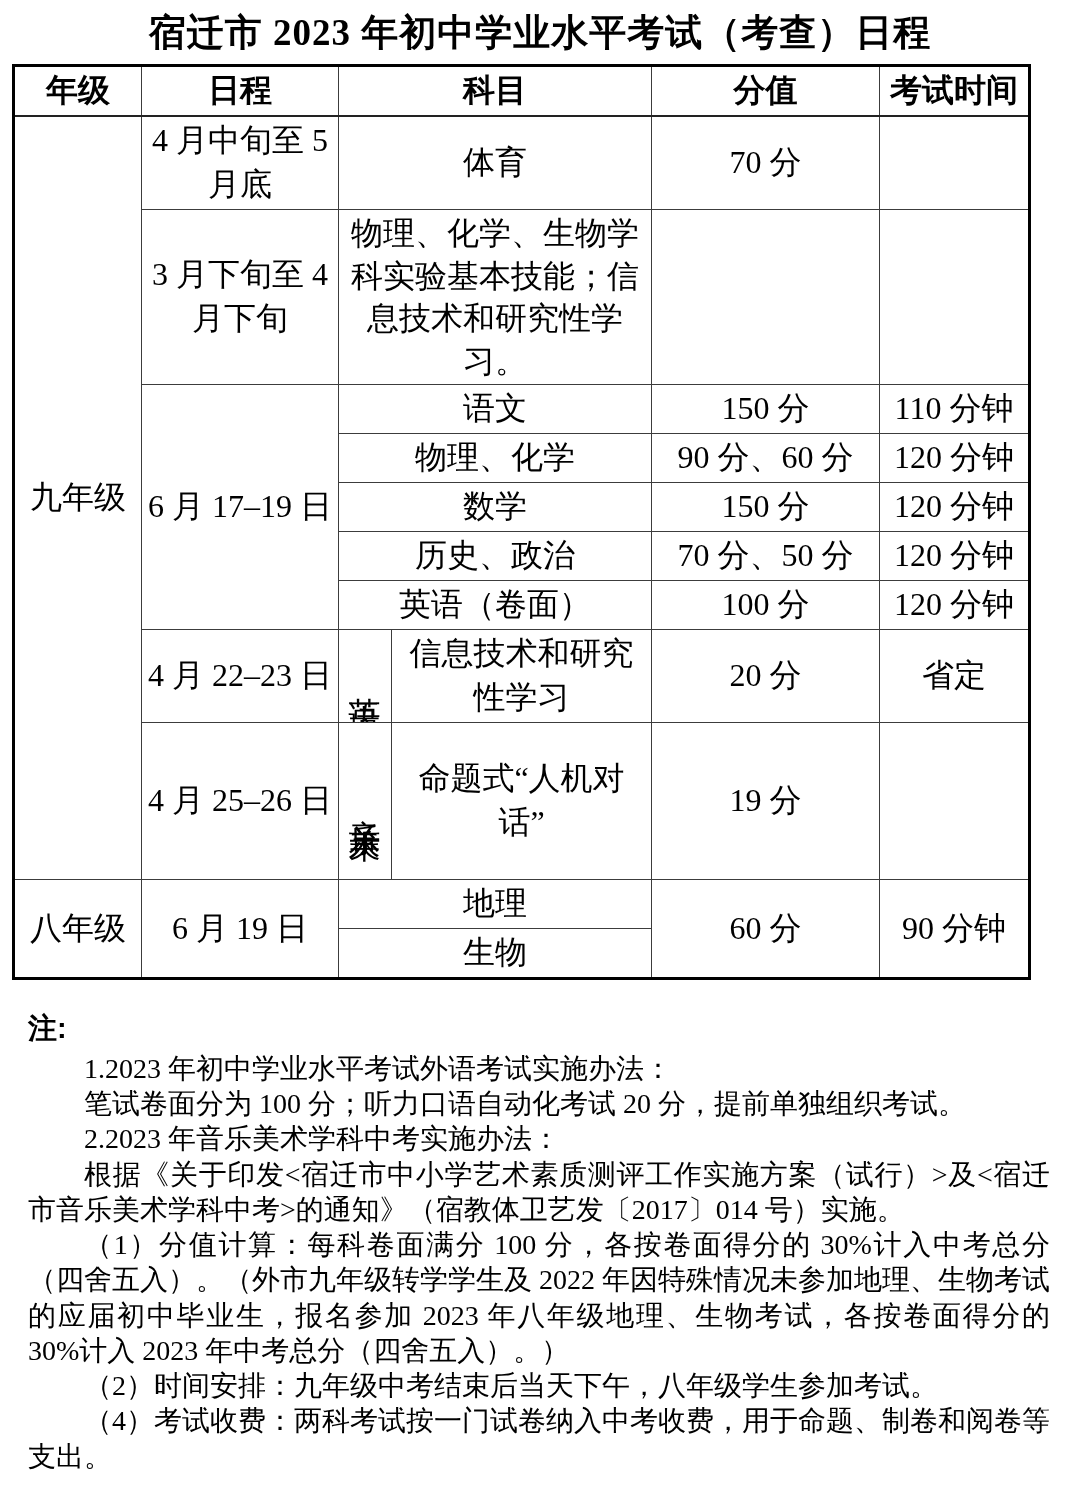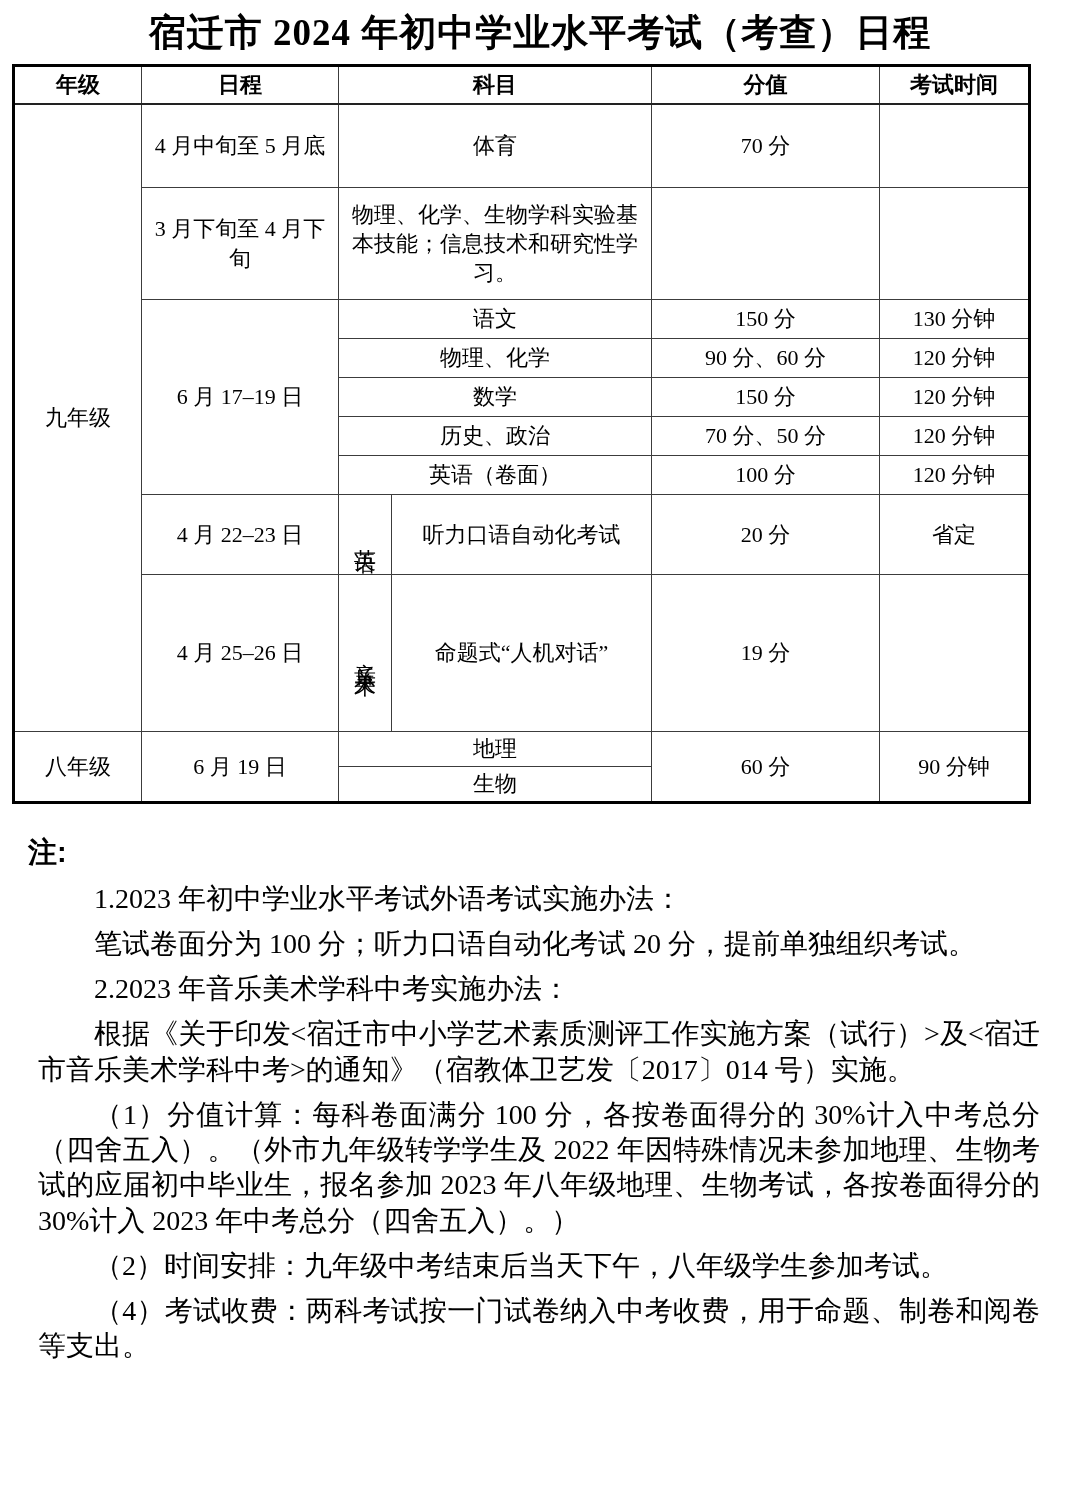--- a/index.html
+++ b/index.html
@@ -27,21 +27,21 @@
     border-collapse: collapse;
     table-layout: fixed;
     width: 1016px;
     margin: 6px 0 0 12px;
     border: 3px solid #000;
   }
   table.schedule td, table.schedule th {
     border: 1.5px solid #3c3c3c;
     text-align: center;
     vertical-align: middle;
-    font-size: 22px;
+    font-size: 32px;
     padding: 2px 4px;
     font-weight: 400;
     overflow: hidden;
   }
   table.schedule th {
     font-family: "Liberation Sans", "DejaVu Sans", sans-serif;
     font-weight: 700;
     border-bottom: 2.5px solid #222;
   }
   tr.header-row { height: 38px; }
@@ -69,29 +69,29 @@
     font-size: 28px;
     line-height: 1.26;
   }
   .note-label {
     font-family: "Liberation Sans", "DejaVu Sans", sans-serif;
     font-weight: 700;
     font-size: 29px;
     margin-bottom: 4px;
   }
   .notes p {
-    margin: 10px;
+    margin: 0;
     text-indent: 2em;
     text-align: justify;
   }
 </style>
 </head>
 <body>
 
-<div class="title">宿迁市 2024 年初中学业水平考试（考查）日程</div>
+<div class="title">宿迁市 2023 年初中学业水平考试（考查）日程</div>
 
 <table class="schedule">
   <colgroup>
     <col style="width:128px">
     <col style="width:197px">
     <col style="width:53px">
     <col style="width:260px">
     <col style="width:228px">
     <col style="width:150px">
   </colgroup>
@@ -116,21 +116,21 @@
       <td>3 月下旬至 4 月下旬</td>
       <td colspan="2" class="left-text">物理、化学、生物学科实验基本技能；信息技术和研究性学习。</td>
       <td></td>
       <td></td>
     </tr>
 
     <tr class="r-subject">
       <td rowspan="5">6 月 17–19 日</td>
       <td colspan="2">语文</td>
       <td>150 分</td>
-      <td>130 分钟</td>
+      <td>110 分钟</td>
     </tr>
 
     <tr class="r-subject">
       <td colspan="2">物理、化学</td>
       <td>90 分、60 分</td>
       <td>120 分钟</td>
     </tr>
 
     <tr class="r-subject">
       <td colspan="2">数学</td>
@@ -146,21 +146,21 @@
 
     <tr class="r-subject">
       <td colspan="2">英语（卷面）</td>
       <td>100 分</td>
       <td>120 分钟</td>
     </tr>
 
     <tr class="r-listening">
       <td>4 月 22–23 日</td>
       <td class="vertical">英语</td>
-      <td>听力口语自动化考试</td>
+      <td>信息技术和研究性学习</td>
       <td>20 分</td>
       <td>省定</td>
     </tr>
 
     <tr class="r-oral">
       <td>4 月 25–26 日</td>
       <td class="vertical">音乐美术</td>
       <td>命题式“人机对话”</td>
       <td>19 分</td>
       <td></td>

